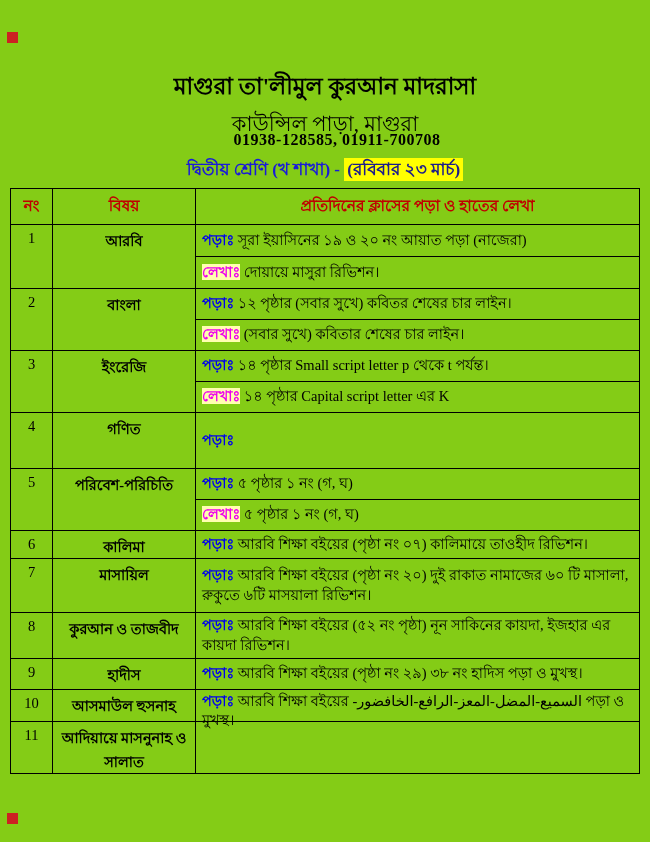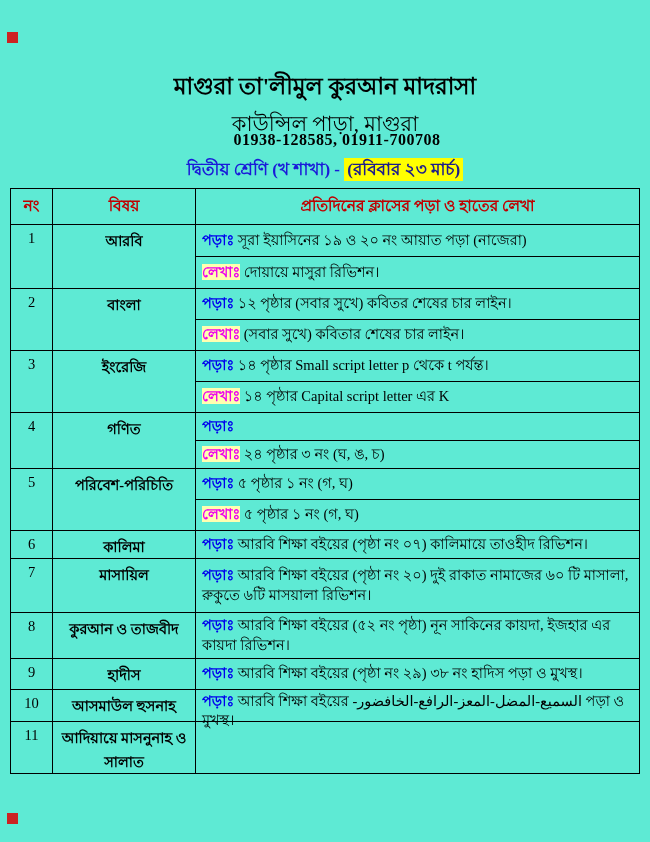--- a/index.html
+++ b/index.html
@@ -1,18 +1,18 @@
 <!DOCTYPE html>
 <html lang="bn"><head>
 <meta charset="utf-8">
 <style>
   * { margin:0; padding:0; box-sizing:border-box; }
   body { background:#fff; }
   .page {
-    position:relative; width:650px; height:842px; background:#5eead4;
+    position:relative; width:650px; height:842px; background:#84cc16;
     font-family:"Liberation Serif","DejaVu Serif",serif; color:#000;
     overflow:hidden;
   }
   .marker { position:absolute; width:11px; height:11px; background:#cc2222; left:7px; }
   .marker.top { top:32px; }
   .marker.bottom { top:813px; }
 
   .hdr { position:absolute; left:0; width:100%; text-align:center; }
   .title   { top:68px;  font-size:23px; font-weight:bold; }
   .address { top:108px; font-size:21px; font-weight:normal; }
@@ -102,23 +102,20 @@
       </div>
     </div>
 
     <div class="trow" style="height:56px">
       <div class="c1">4</div>
       <div class="c2">গণিত</div>
       <div class="c3">
         <div class="entry">
             <div class="inner"><span class="lbl read">পড়াঃ</span> <span></span></div>
           </div>
-        <div class="entry">
-            <div class="inner"><span class="lbl write">লেখাঃ</span> <span>২৪ পৃষ্ঠার ৩ নং (ঘ, ঙ, চ)</span></div>
-          </div>
       </div>
     </div>
 
     <div class="trow" style="height:62px">
       <div class="c1">5</div>
       <div class="c2">পরিবেশ-পরিচিতি</div>
       <div class="c3">
         <div class="entry">
             <div class="inner"><span class="lbl read">পড়াঃ</span> <span>৫ পৃষ্ঠার ১ নং (গ, ঘ)</span></div>
           </div>

